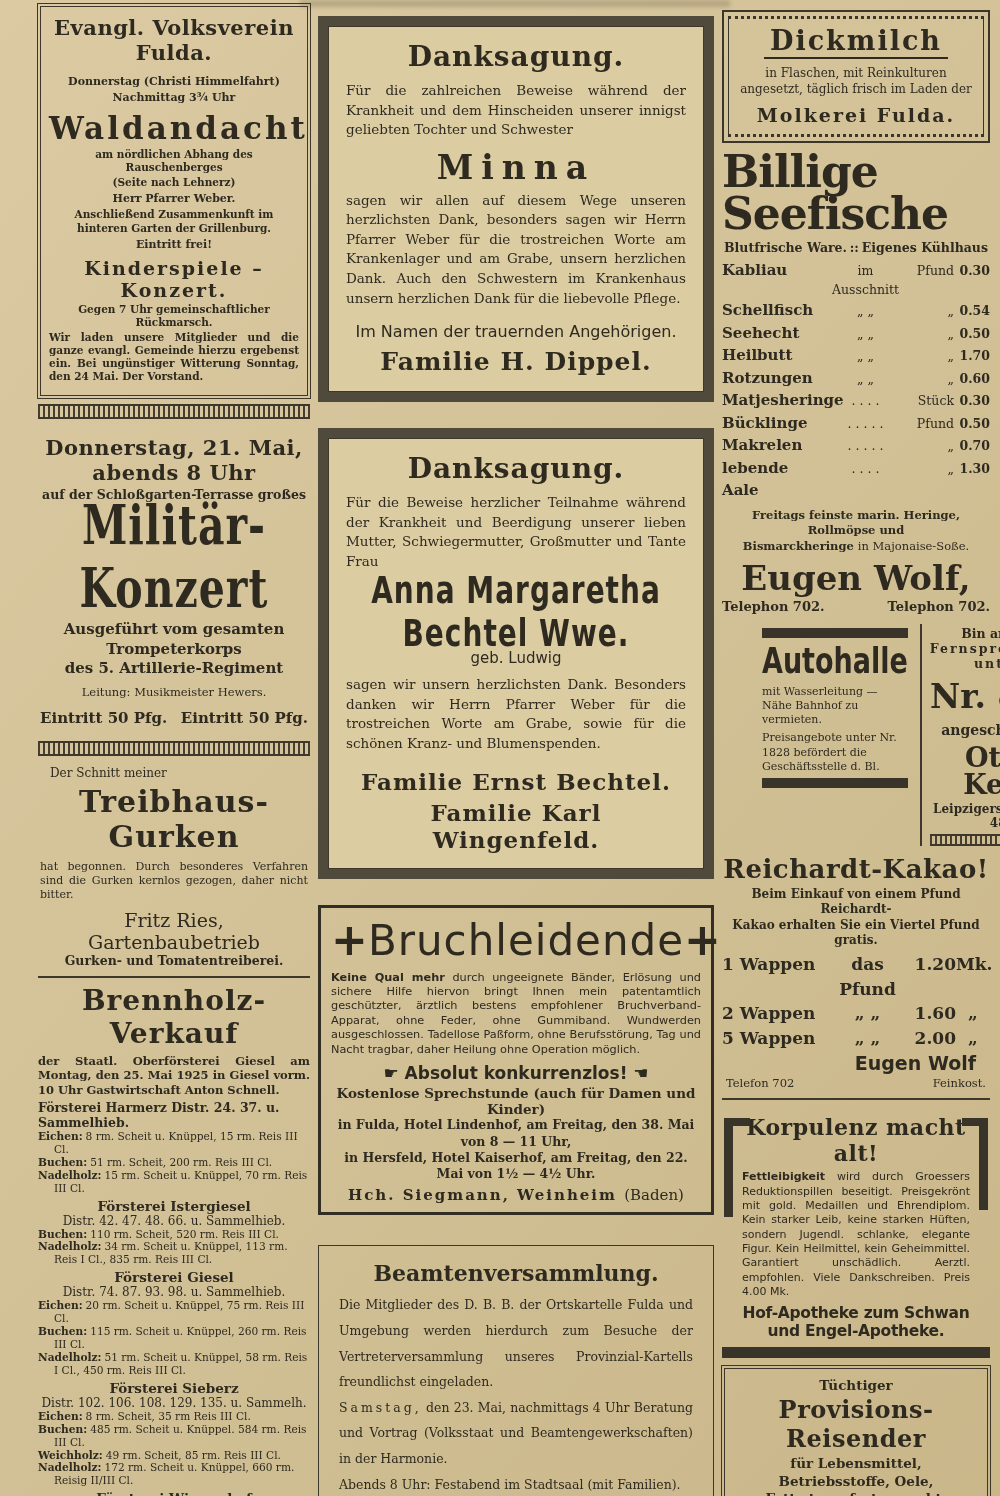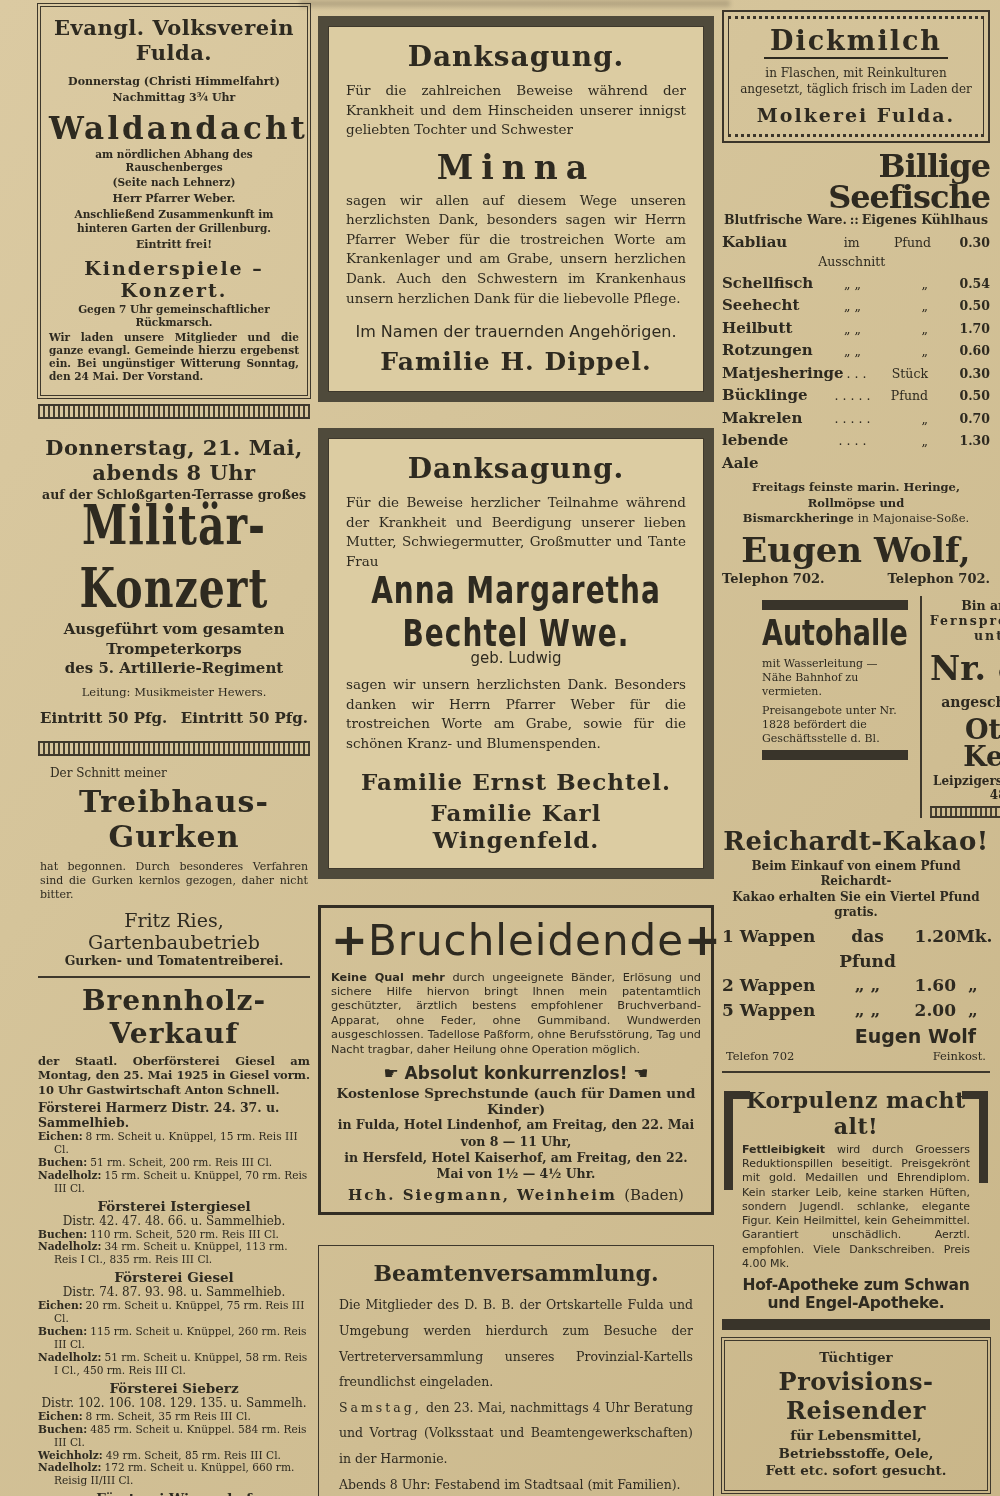--- a/index.html
+++ b/index.html
@@ -74,27 +74,27 @@
   .bv-p{font-size:12.5px;line-height:2.05;text-align:justify;}
   .bv-p .lead-sp{letter-spacing:3px;}
   
   .dm{border:2px solid #3b352a;margin-top:10px;padding:4px;}
   .dm-in{border:1px solid #3b352a;padding:6px 6px 8px;
      border-top:3px dotted #3b352a;border-bottom:3px dotted #3b352a;}
   .dm-title{font-size:27px;letter-spacing:2px;text-align:center;border-bottom:2px solid #2e2a20;display:block;width:fit-content;margin:0 auto 6px;padding:0 6px 1px;}
   .dm-body{font-size:12px;text-align:center;line-height:1.35;}
   .dm-firm{font-size:19px;font-weight:bold;letter-spacing:2px;text-align:center;margin-top:7px;}
   .sf{padding:8px 0 4px;}
-  .sf-title{font-size:32px;letter-spacing:-1px;text-align:right;line-height:.95;}
+  .sf-title{font-size:44px;letter-spacing:-1px;text-align:left;line-height:.95;margin-bottom:5px;}
   .sf-sub{display:flex;justify-content:space-between;font-size:12.5px;font-weight:bold;margin:0 2px 4px;}
   .sf-row{display:flex;align-items:baseline;font-size:12.5px;line-height:1.5;}
   .sf-name{font-weight:bold;font-size:15px;width:105px;}
   .sf-mid{flex:1;text-align:center;}
   .sf-unit{width:50px;text-align:right;}
-  .sf-price{width:36px;text-align:right;font-weight:600;padding-left:26px;}
+  .sf-price{width:36px;text-align:right;font-weight:600;}
   .sf-foot{font-size:11.5px;font-weight:bold;text-align:center;line-height:1.35;margin-top:6px;}
   .wf{padding:2px 0 4px;}
   .wf-name{font-size:34px;text-align:center;line-height:1;}
   .wf-tels{display:flex;justify-content:space-between;font-size:13px;font-weight:bold;margin-top:4px;}
   .ak{display:flex;margin-top:6px;}
   .ak-l{width:152px;padding-right:12px;margin-left:40px;}
   .ak-r{flex:1;border-left:2px solid #3e382c;padding-left:8px;text-align:center;}
   .ak-bar{height:10px;background:#39342a;margin:4px 0;}
   .ah-head{font-size:27px;font-family:"DejaVu Sans",sans-serif;font-weight:bold;letter-spacing:0;margin:8px 0;}
   .ah-body{font-size:11px;line-height:1.3;margin:4px 0;}
@@ -246,21 +246,21 @@
       <span class="br-word">Bruchleidende</span>
       <span class="br-plus">+</span>
     </div>
     <div class="br-body"><span class="b">Keine Qual mehr</span> <span>durch ungeeignete Bänder, Erlösung und sichere Hilfe hiervon bringt Ihnen mein patentamtlich geschützter, ärztlich bestens empfohlener Bruchverband-Apparat, ohne Feder, ohne Gummiband. Wundwerden ausgeschlossen. Tadellose Paßform, ohne Berufsstörung, Tag und Nacht tragbar, daher Heilung ohne Operation möglich.</span></div>
     <div class="br-slogan">
       <span>☛</span>
       <span>Absolut konkurrenzlos!</span>
       <span>☚</span>
     </div>
     <div class="br-line1">Kostenlose Sprechstunde (auch für Damen und Kinder)</div>
-    <div class="br-line">in Fulda, Hotel Lindenhof, am Freitag, den 22. Mai von 8 — 11 Uhr,</div>
+    <div class="br-line">in Fulda, Hotel Lindenhof, am Freitag, den 38. Mai von 8 — 11 Uhr,</div>
     <div class="br-line">in Hersfeld, Hotel Kaiserhof, am Freitag, den 22. Mai von 1½ — 4½ Uhr.</div>
     <div class="br-sig"><span>Hch. Siegmann, Weinheim</span> <span style="font-weight:normal;letter-spacing:0;">(Baden)</span></div>
   </div>
 
   <div class="bv">
     <div class="bv-title frak">Beamtenversammlung.</div>
     <div class="bv-p">Die Mitglieder des D. B. B. der Ortskartelle Fulda und Umgebung werden hierdurch zum Besuche der Vertreterversammlung unseres Provinzial-Kartells freundlichst eingeladen.</div>
     <div class="bv-p"><span class="lead-sp">Samstag,</span> <span>den 23. Mai, nachmittags 4 Uhr Beratung und Vortrag (Volksstaat und Beamtengewerkschaften) in der Harmonie.</span></div>
     <div class="bv-p">Abends 8 Uhr: Festabend im Stadtsaal (mit Familien).</div>
 

